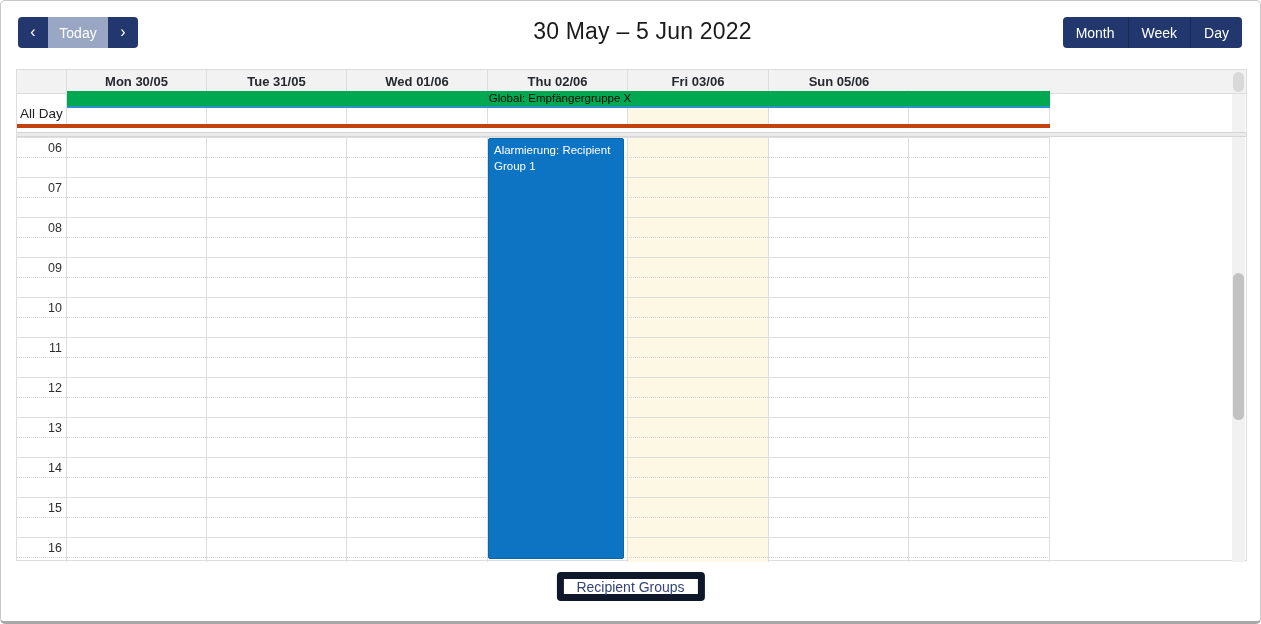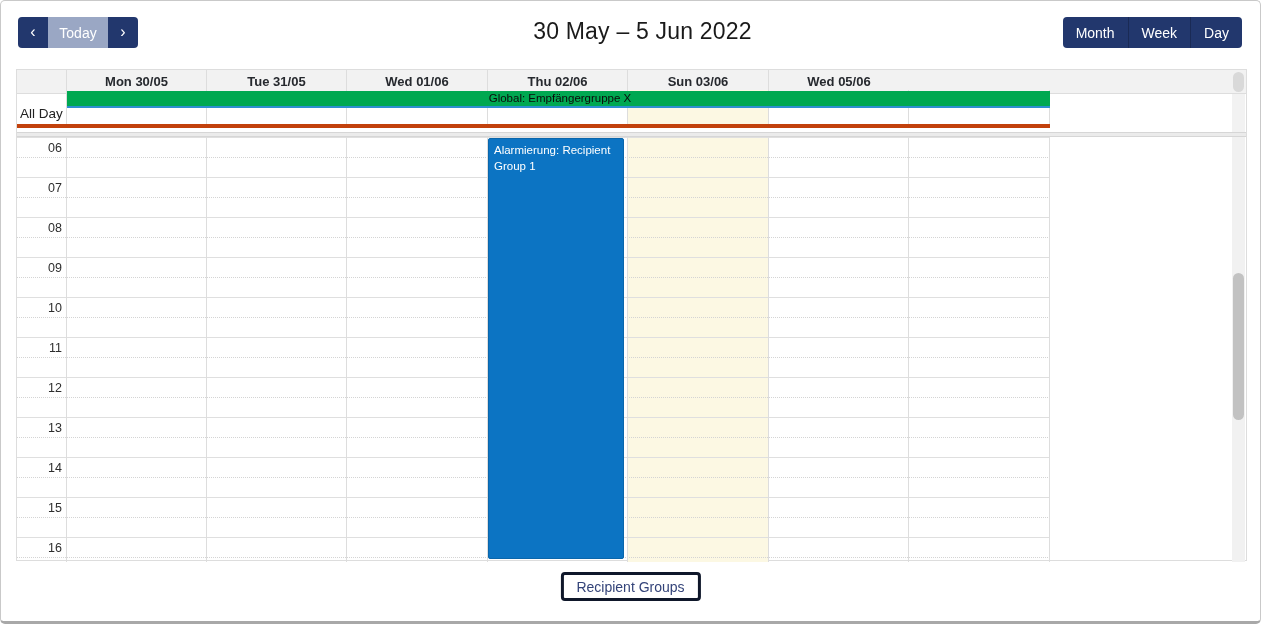--- a/index.html
+++ b/index.html
@@ -98,21 +98,21 @@
     padding:3px 5px; cursor:pointer;
   }
 
   
   .sb-track { position:absolute; right:1px; top:67px; width:13px; height:425px; background:#f1f1f1; }
   .sb-thumb { position:absolute; left:1px; top:136px; width:11px; height:147px; background:#c2c2c2; border-radius:6px; }
 
   
   .footer-btn {
     position:absolute; top:571px; left:50%; transform:translateX(-50%);
-    height:29px; padding:0 13px; background:#fff; border:3px solid #0f172a;
+    height:29px; padding:0 13px; background:#fff; border:7px solid #0f172a;
     border-radius:4px; font-family:"Liberation Sans", sans-serif;
     font-size:14px; color:#334379; display:flex; align-items:center; cursor:pointer;
   }
 </style>
 </head>
 <body>
 
 <div class="frame">
 
   <div class="btn-group left">
@@ -130,22 +130,22 @@
   </div>
 
   <div class="cal">
 
     <div class="cal-head">
       <div class="hcell gutter"></div>
       <div class="hcell c140">Mon 30/05</div>
       <div class="hcell c140">Tue 31/05</div>
       <div class="hcell c141">Wed 01/06</div>
       <div class="hcell c140">Thu 02/06</div>
-      <div class="hcell c141">Sun 03/06</div>
-      <div class="hcell c141">Wed 05/06</div>
+      <div class="hcell c141">Fri 03/06</div>
+      <div class="hcell c141">Sun 05/06</div>
       <div class="hcell fill"></div>
     </div>
     <div class="sb-head-thumb"></div>
 
     <div class="allday-label">All Day</div>
     <div class="allday-area">
       <div class="allday-today"></div>
       <div class="vline" style="left:49px"></div>
       <div class="vline" style="left:189px"></div>
       <div class="vline" style="left:329px"></div>

